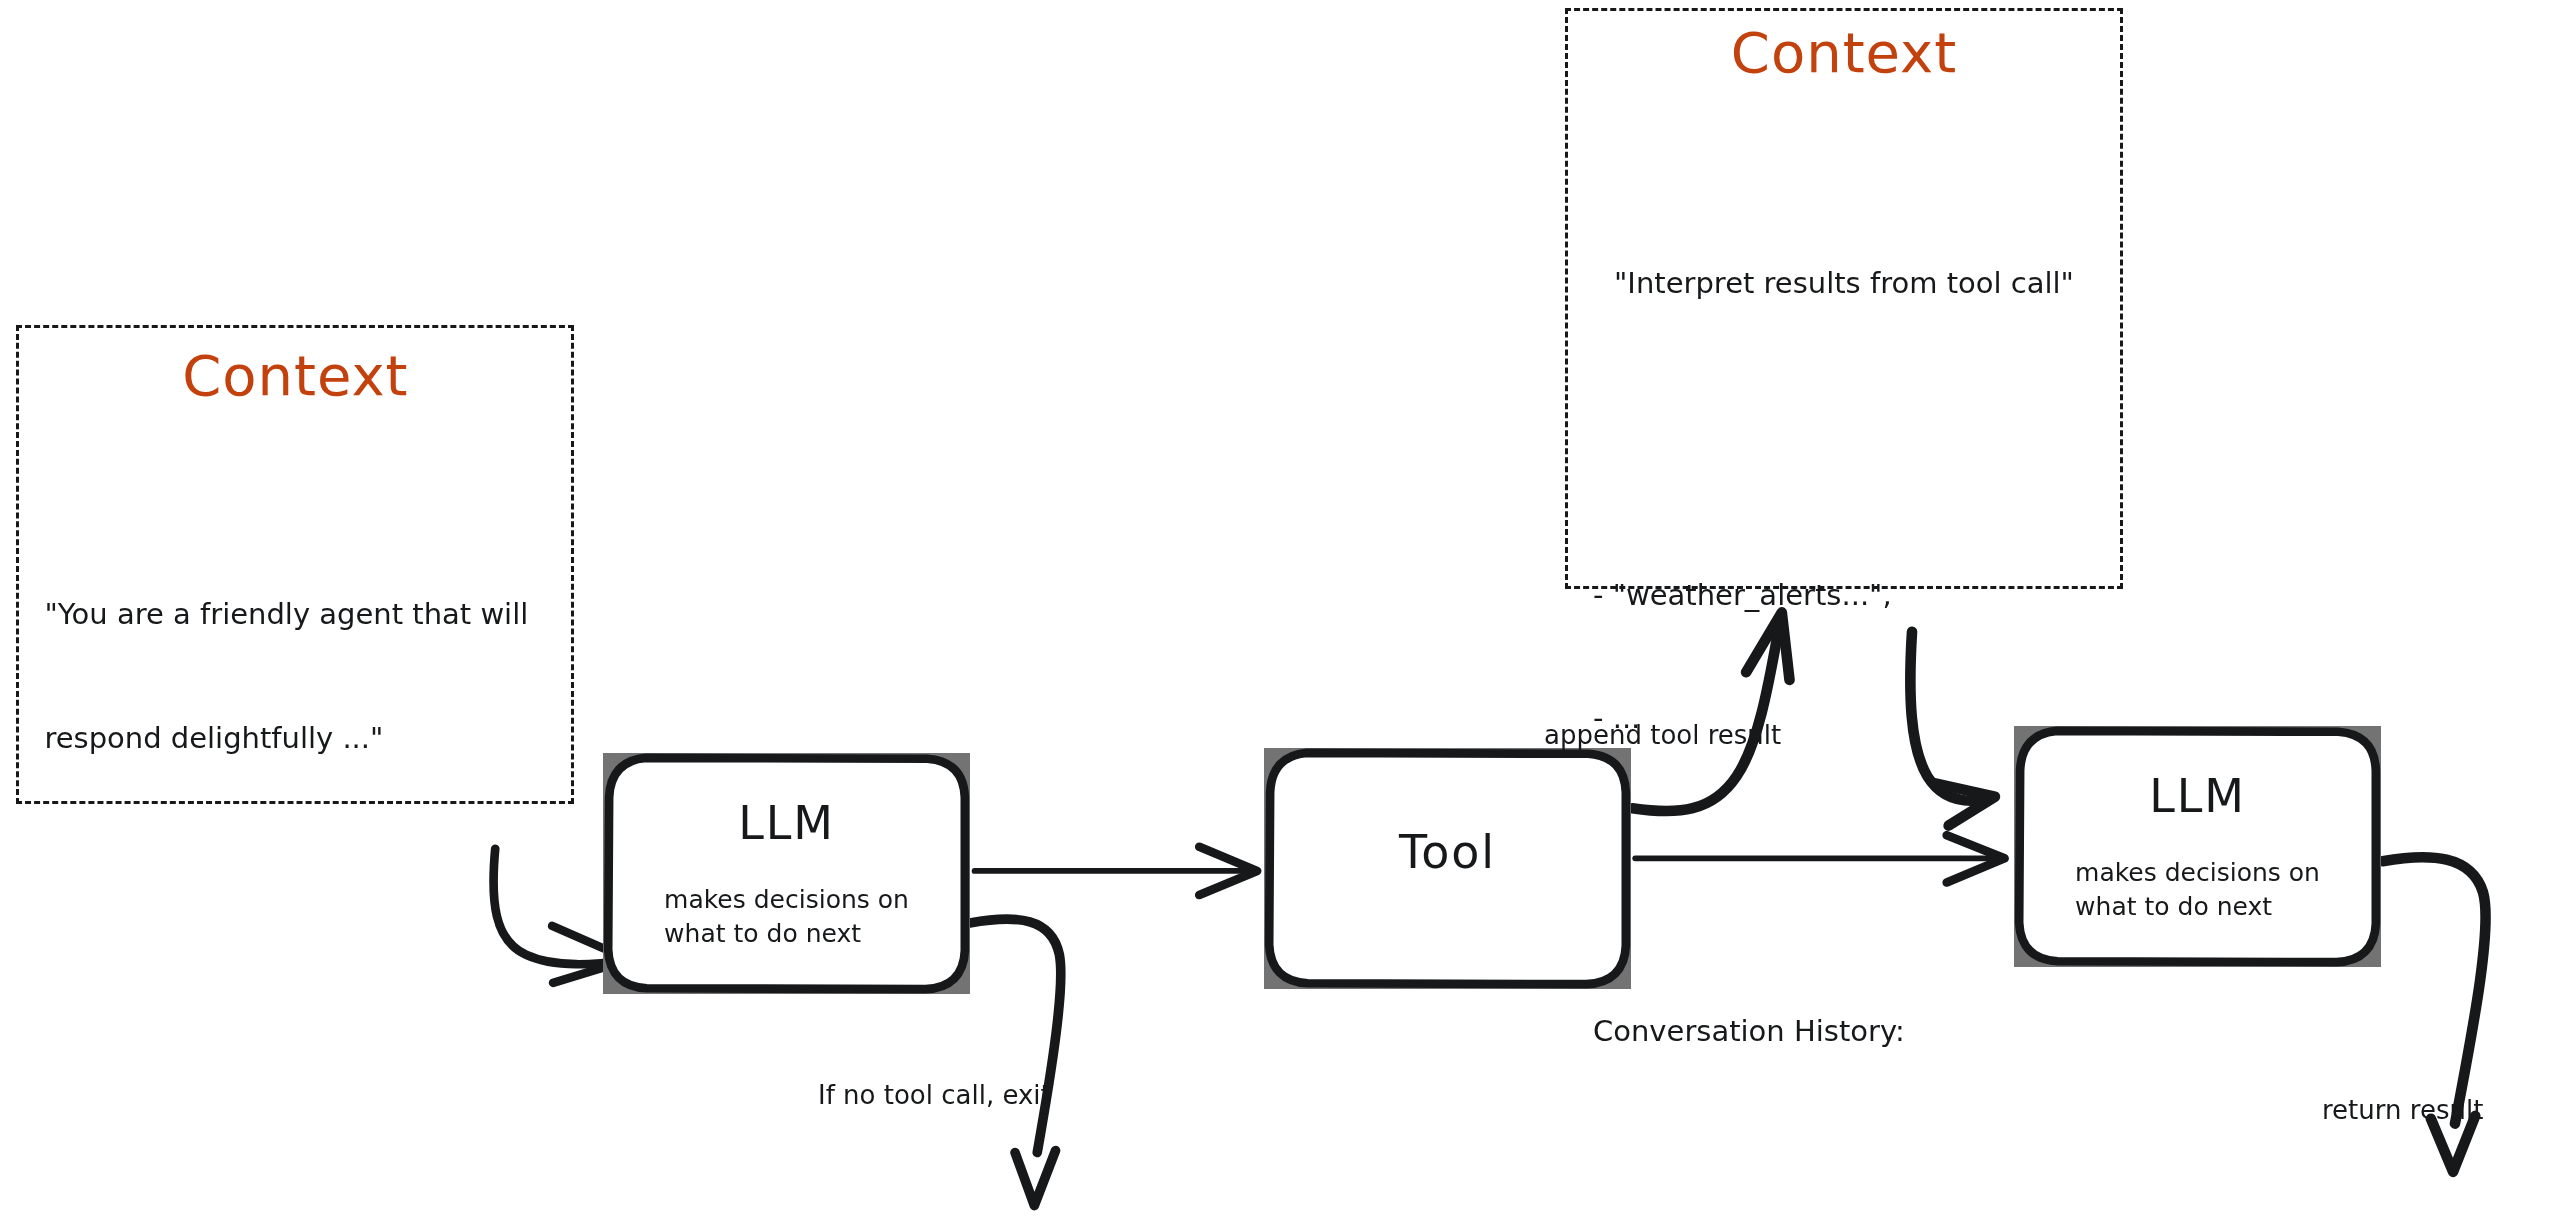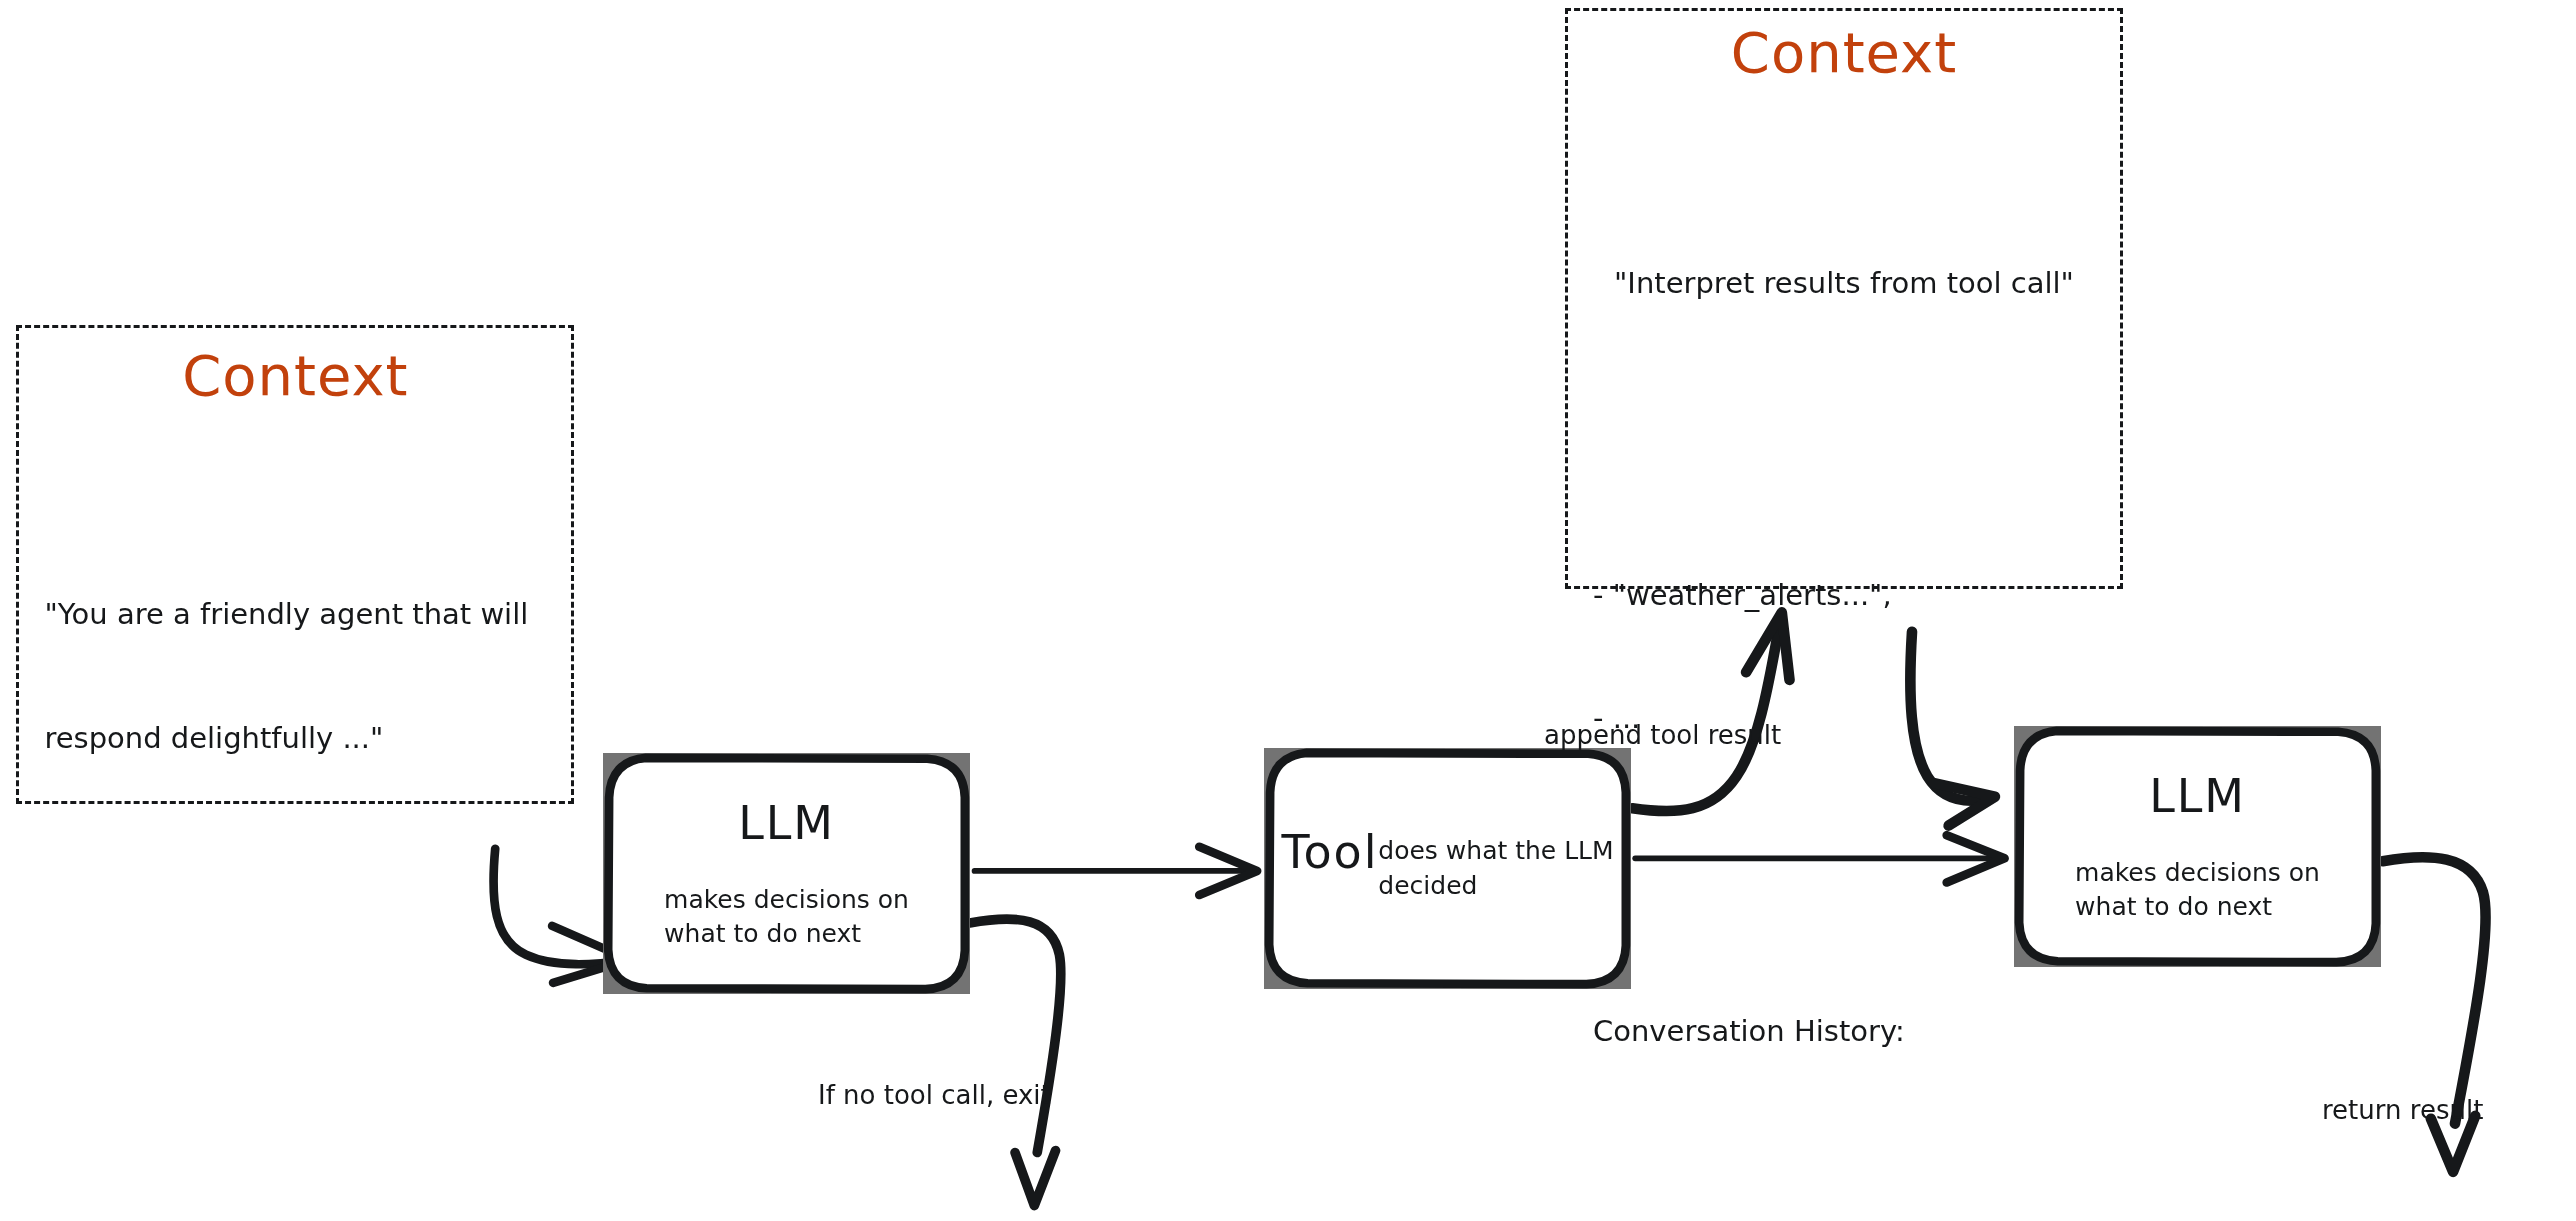--- a/index.html
+++ b/index.html
@@ -175,22 +175,20 @@
   </div>
 
   <div class="node" style="left:1264px; top:748px; width:367px; height:241px;">
     <svg class="layer" style="width:367px; height:241px;" viewBox="0 0 380 250">
       <path d="M 44 5 L 336 6 C 362 8, 374 22, 375 46 L 375 205
                C 374 230, 360 244, 334 245 L 45 244
                C 20 243, 6 229, 5 204 L 6 46 C 7 21, 20 7, 44 5 Z" fill="#ffffff" stroke="#16181a" stroke-width="9" stroke-linecap="round" stroke-linejoin="round"></path>
     </svg>
     <div style="position:relative; display:flex; align-items:center;">
       <div class="node-title">Tool</div>
-      <div class="node-sub">does what the LLM
-decided</div>
     </div>
   </div>
 
   <div class="node" style="left:2014px; top:726px; width:367px; height:241px;">
     <svg class="layer" style="width:367px; height:241px;" viewBox="0 0 380 250">
       <path d="M 44 5 L 336 6 C 362 8, 374 22, 375 46 L 375 205
                C 374 230, 360 244, 334 245 L 45 244
                C 20 243, 6 229, 5 204 L 6 46 C 7 21, 20 7, 44 5 Z" fill="#ffffff" stroke="#16181a" stroke-width="9" stroke-linecap="round" stroke-linejoin="round"></path>
     </svg>
     <div style="position:relative; display:flex; flex-direction:column; align-items:center;">

